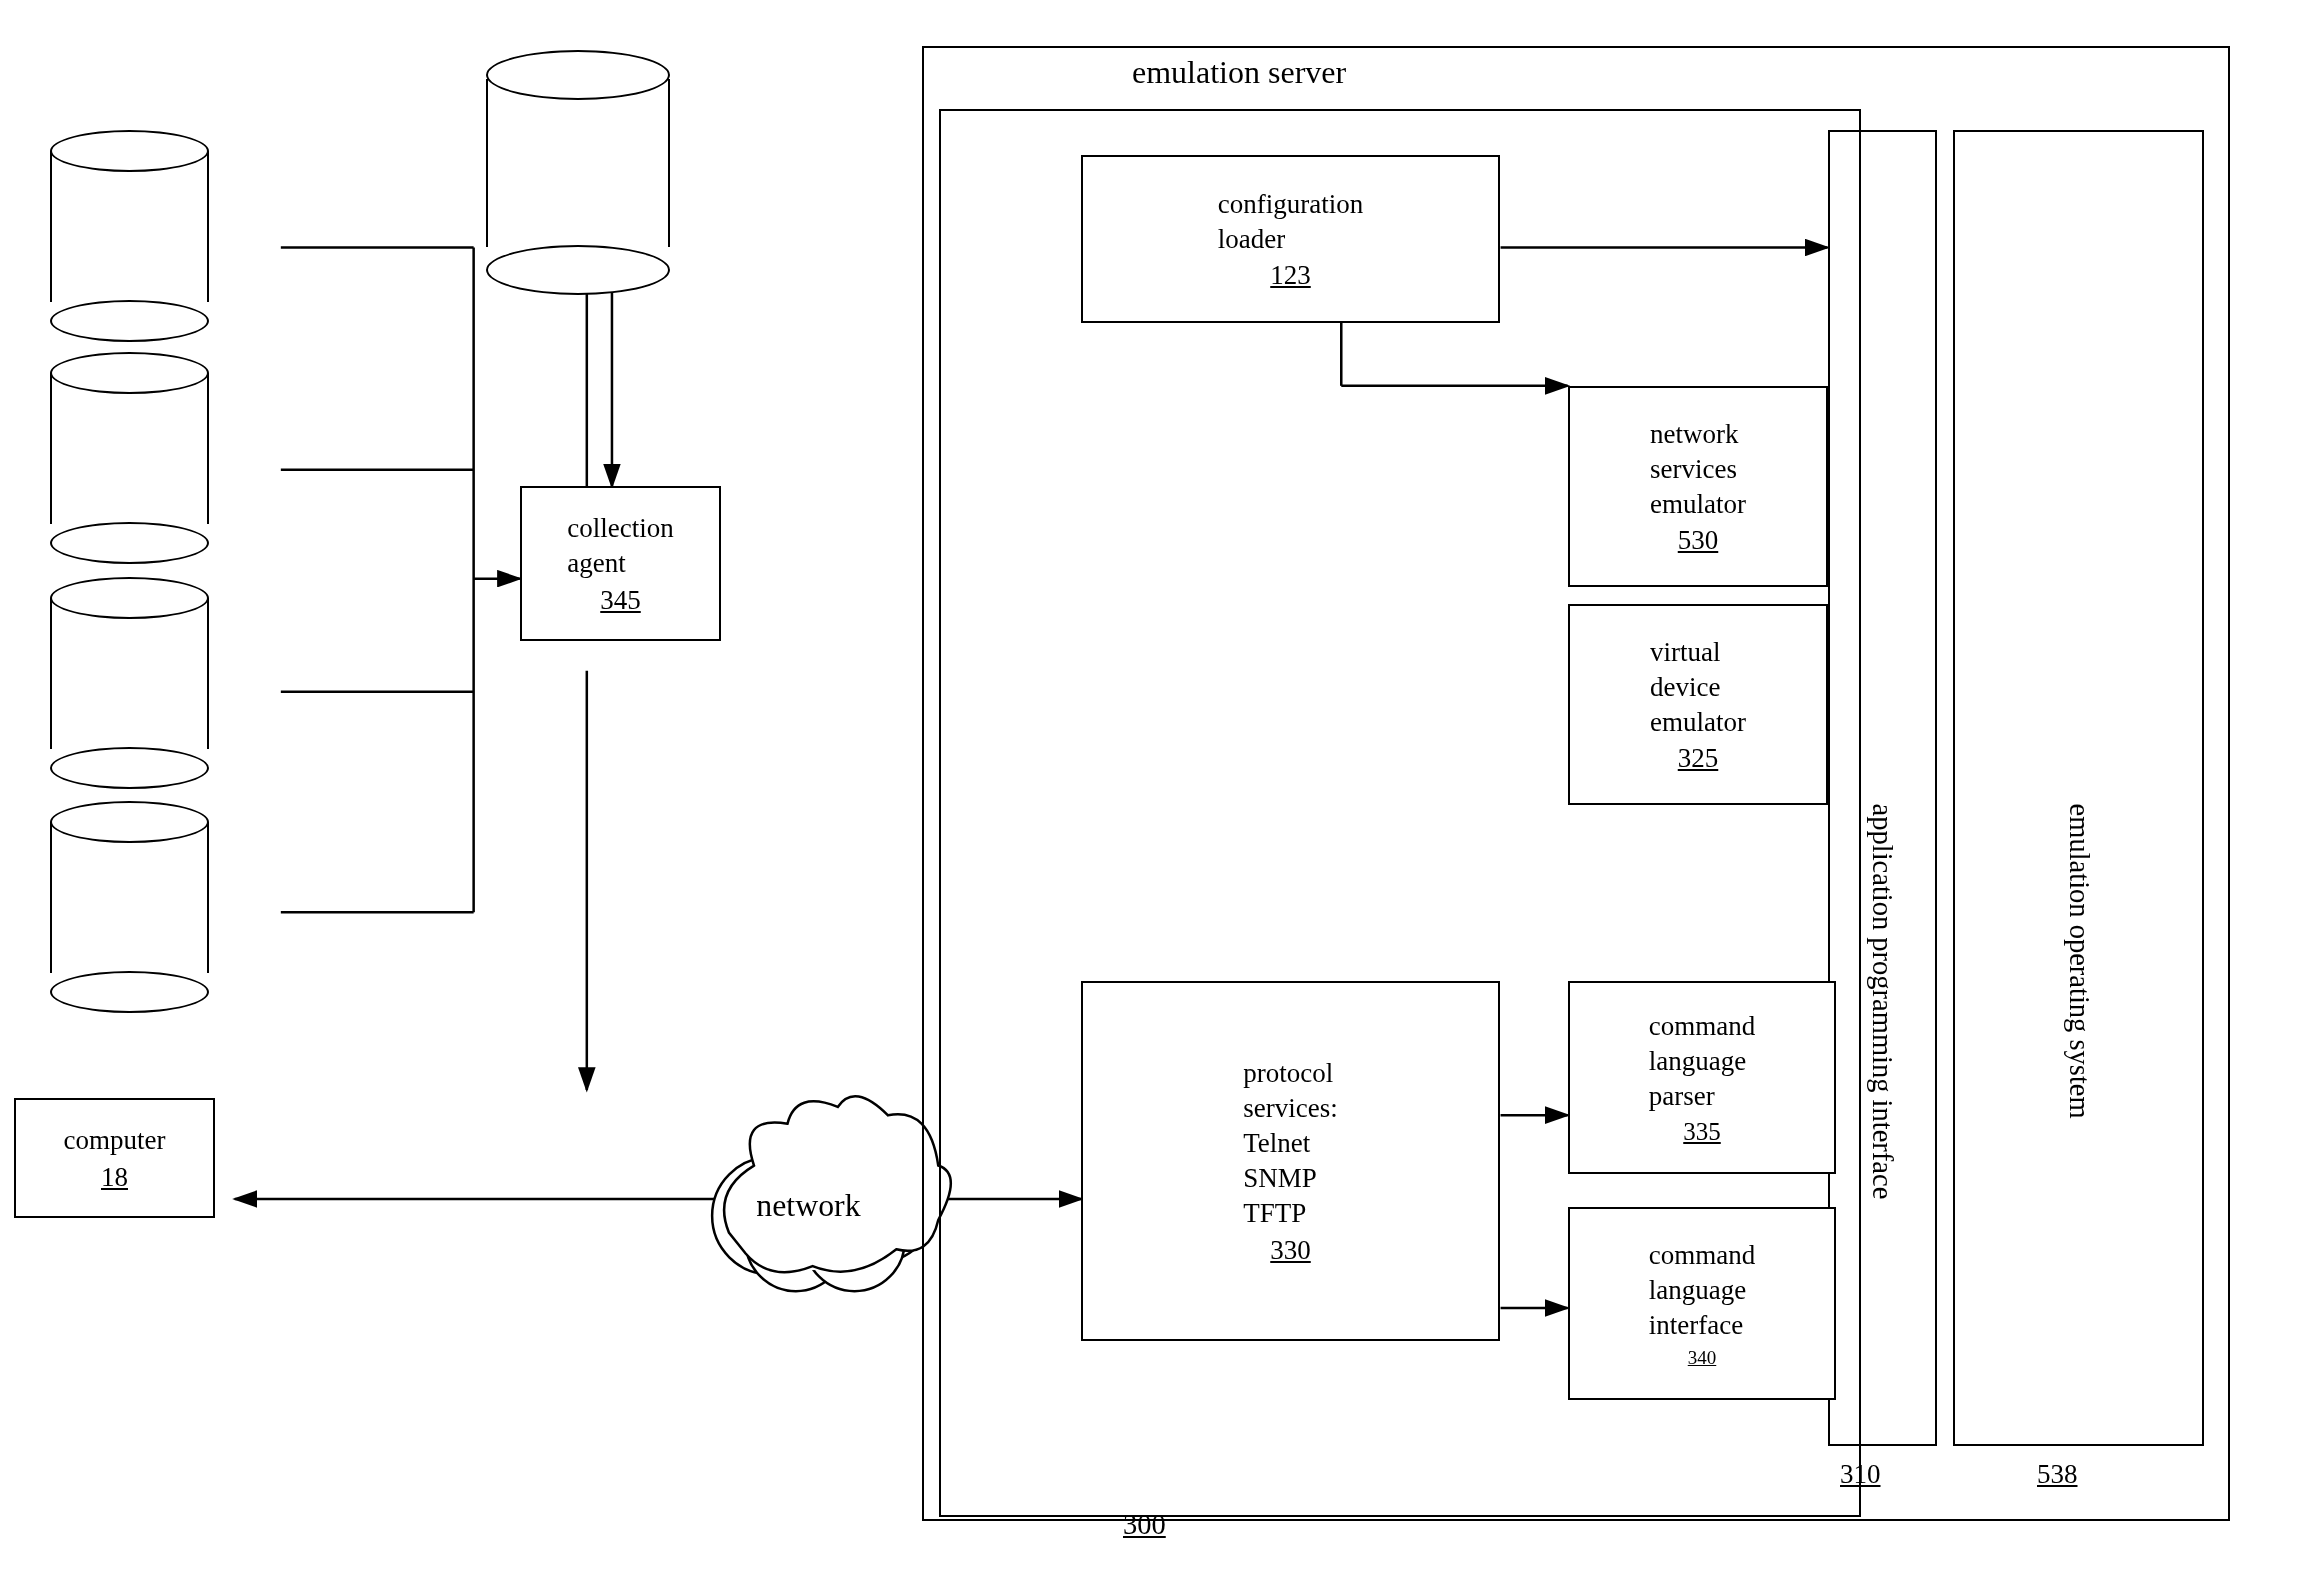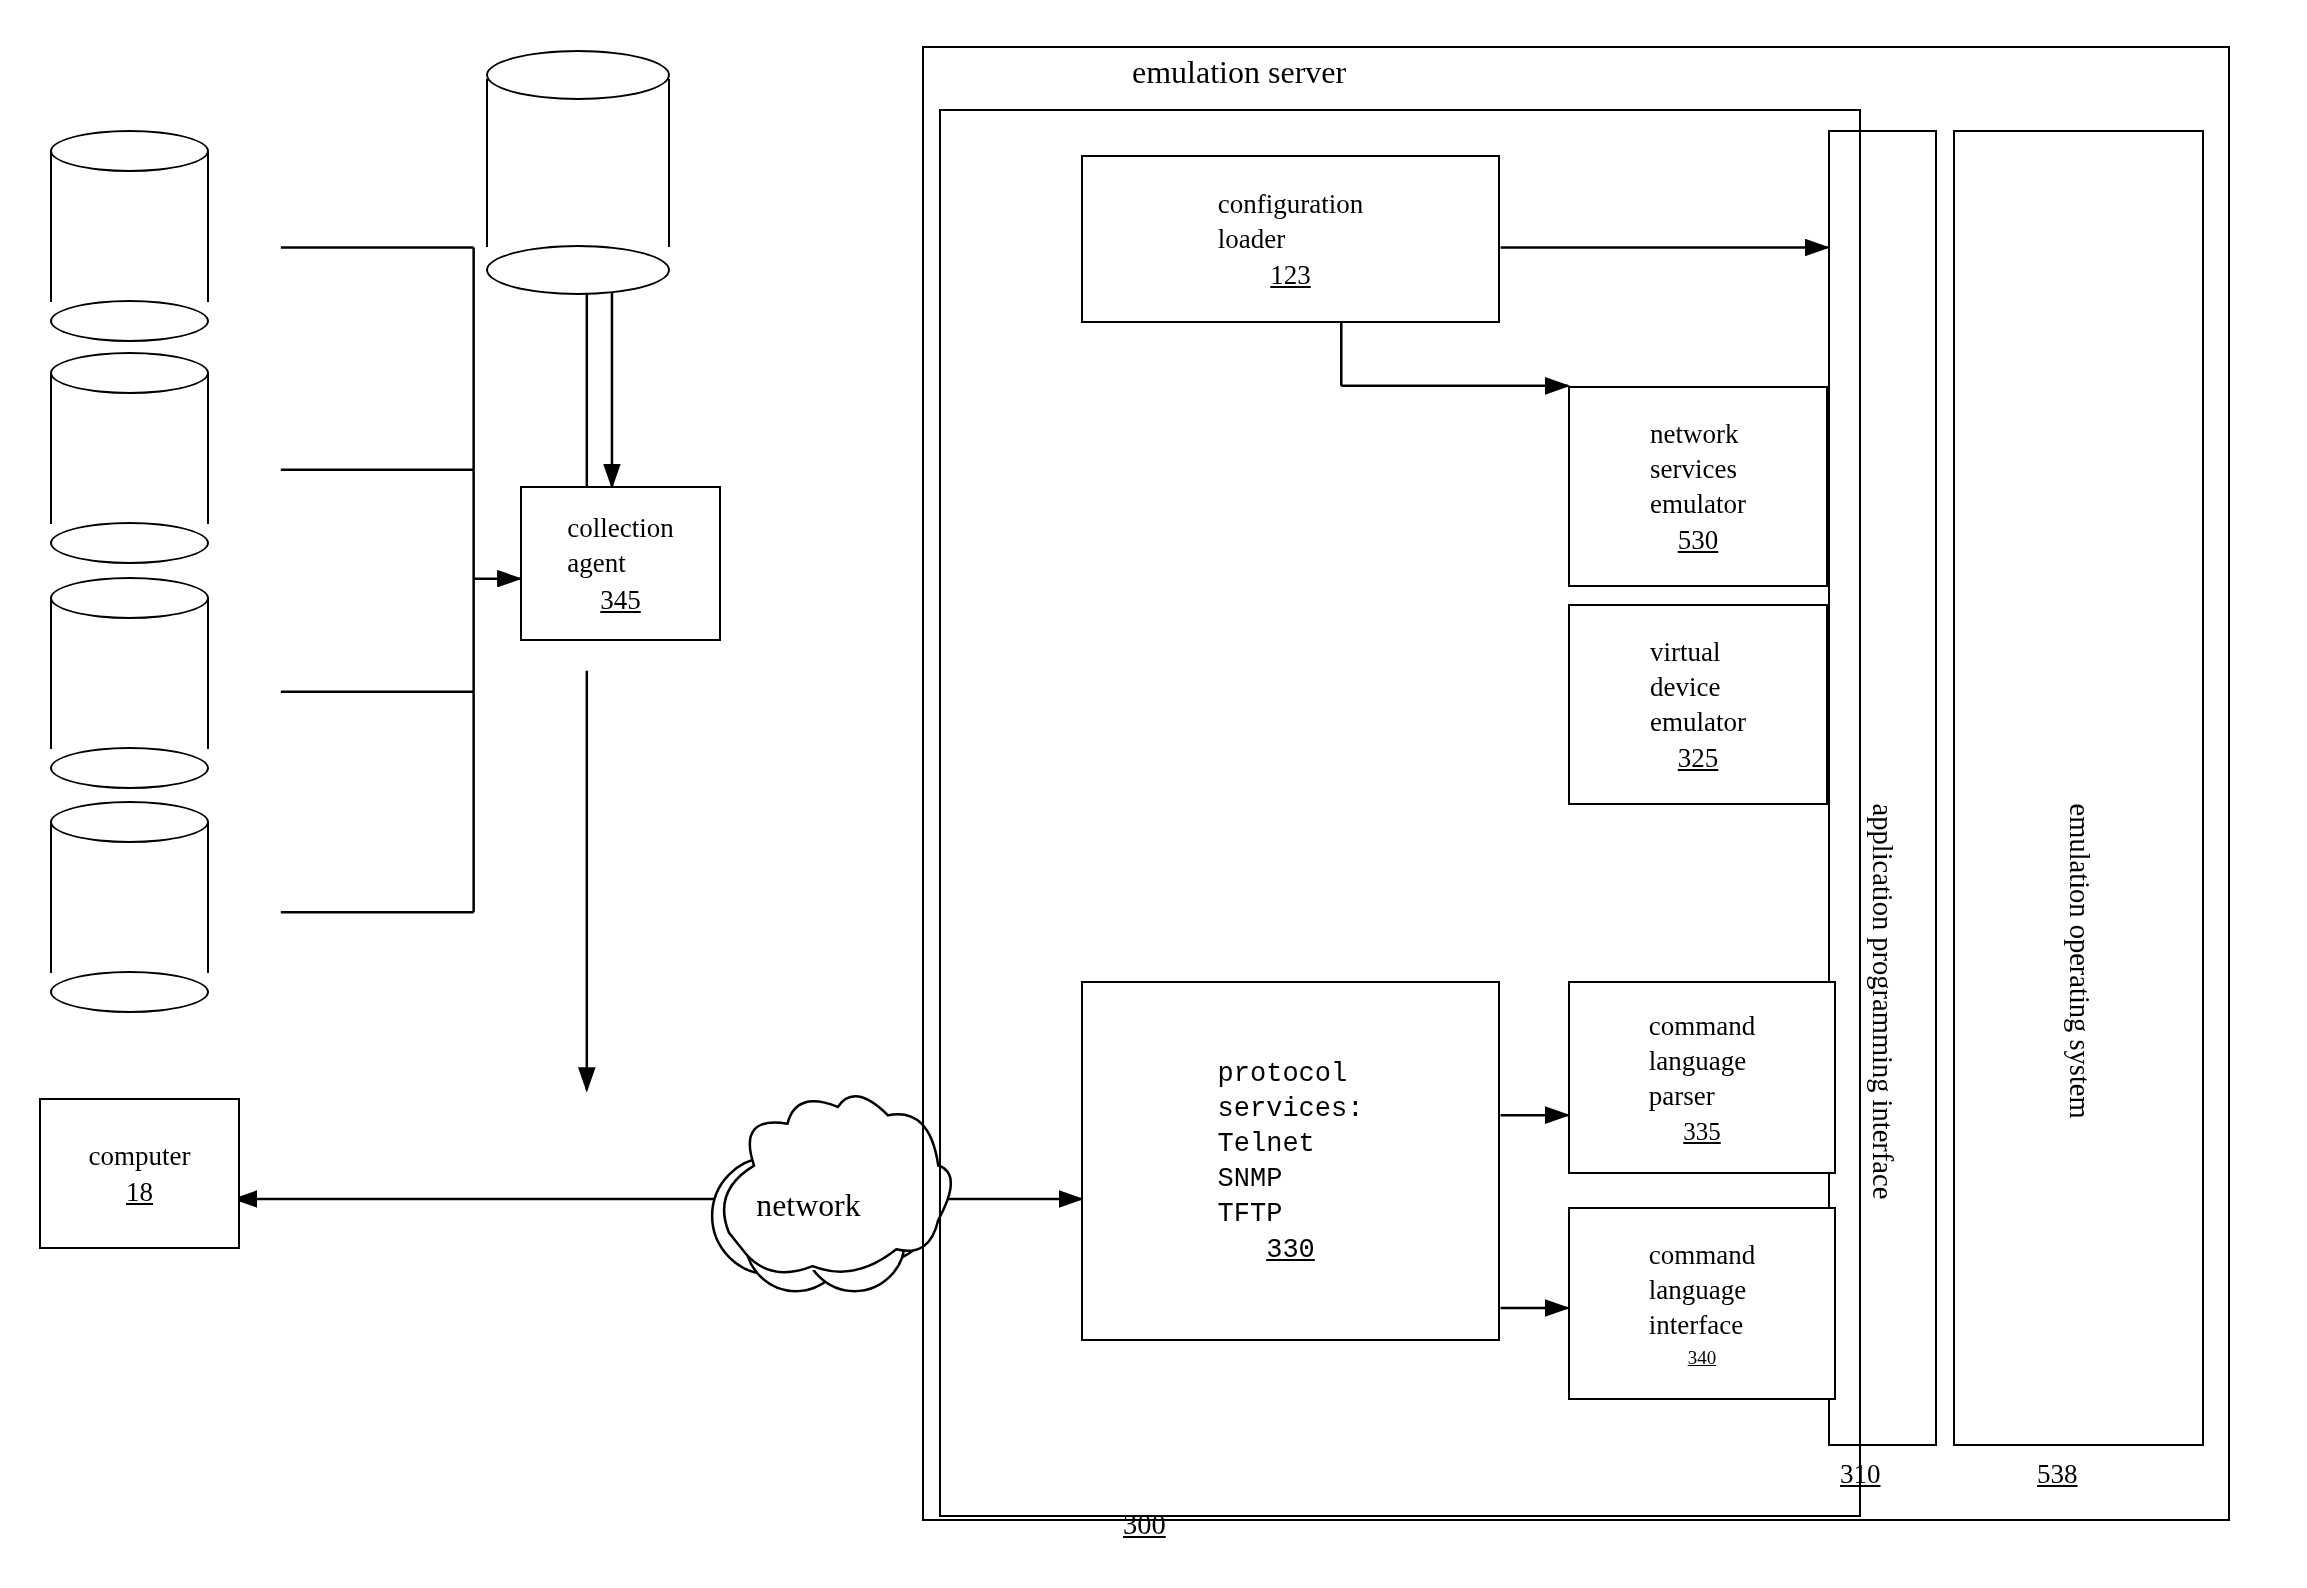--- a/index.html
+++ b/index.html
@@ -222,21 +222,21 @@
     <div class="cyl-bottom-ellipse2" style="width:184px; height:50px;"></div>
     <div class="cyl-label" style="top:92px; left:17px; font-size:28.5px; text-align:center;">data<br>store</div>
     <div class="cyl-label" style="top:180px; left:17px; font-size:28.5px; text-align:center; text-decoration:underline;">350</div>
   </div>
 
   <div class="box" style="left:520px; top:486px; width:201px; height:155px;">
     <div class="box-label">collection<br>agent</div>
     <div class="box-number">345</div>
   </div>
 
-  <div class="computer-box" style="left:39px; top:1098px; width:201px; height:151px;">
+  <div class="computer-box" style="left:14px; top:1098px; width:201px; height:120px;">
     <div class="box-label">computer</div>
     <div class="box-number">18</div>
   </div>
 
   <div class="cloud-container" style="left:687px; top:1065px;">
     <svg width="268" height="243" viewBox="0 0 320 290">
 
       <circle cx="100" cy="180" r="70" fill="white" stroke="black" stroke-width="3"></circle>
       <circle cx="160" cy="140" r="75" fill="white" stroke="black" stroke-width="3"></circle>
       <circle cx="230" cy="170" r="65" fill="white" stroke="black" stroke-width="3"></circle>
@@ -290,21 +290,21 @@
   <div class="box" style="left:1568px; top:386px; width:260px; height:201px;">
     <div class="box-label">network<br>services<br>emulator</div>
     <div class="box-number">530</div>
   </div>
 
   <div class="box" style="left:1568px; top:604px; width:260px; height:201px;">
     <div class="box-label">virtual<br>device<br>emulator</div>
     <div class="box-number">325</div>
   </div>
 
-  <div class="box" style="left:1081px; top:981px; width:419px; height:360px;font-family:Liberation Mono, monospace;">
+  <div class="box" style="left:1081px; top:981px; width:419px; height:360px;">
     <div class="box-label" style="font-size:27px;">protocol<br>services:<br>Telnet<br>SNMP<br>TFTP</div>
     <div class="box-number">330</div>
   </div>
 
   <div class="box" style="left:1568px; top:981px; width:268px; height:193px;">
     <div class="box-label">command<br>language<br>parser</div>
     <div class="box-number" style="font-size:25px;">335</div>
   </div>
 
   <div class="box" style="left:1568px; top:1207px; width:268px; height:193px;">

